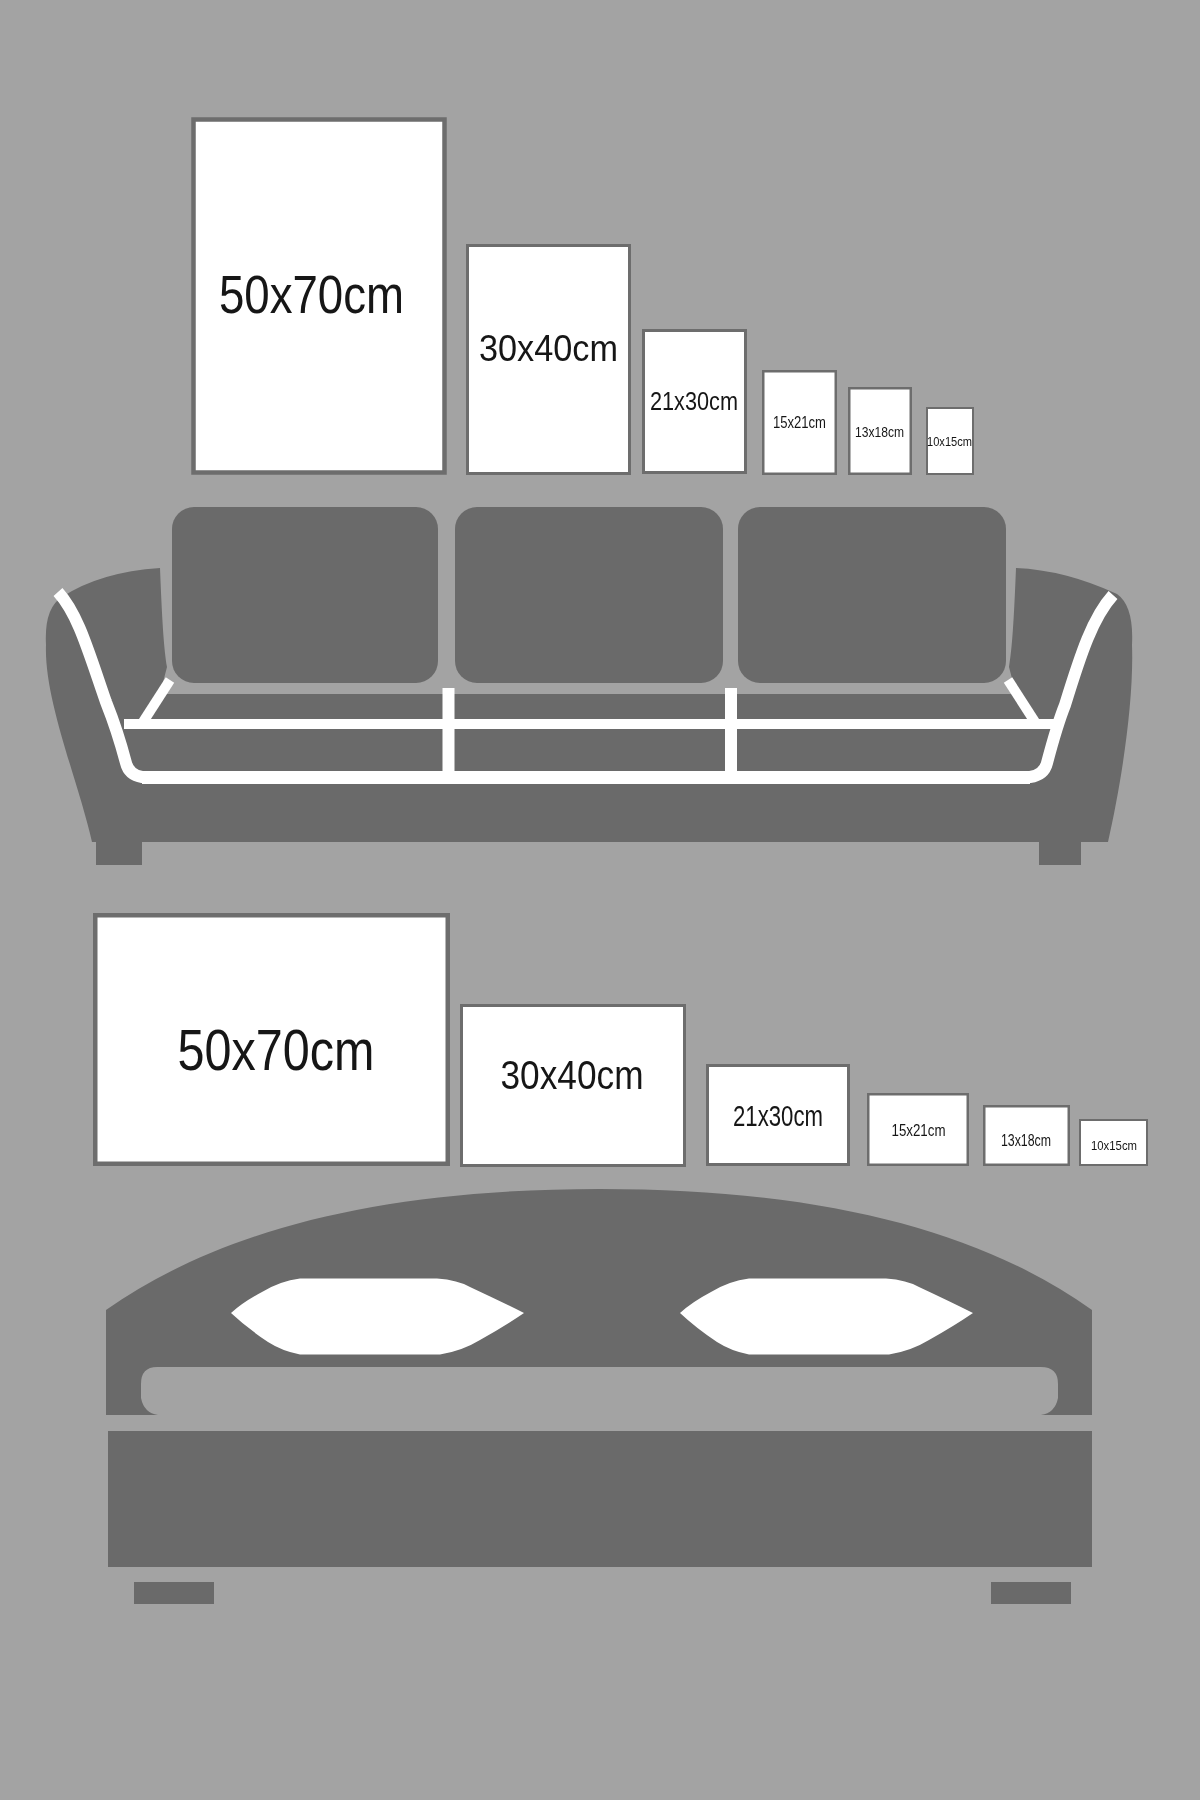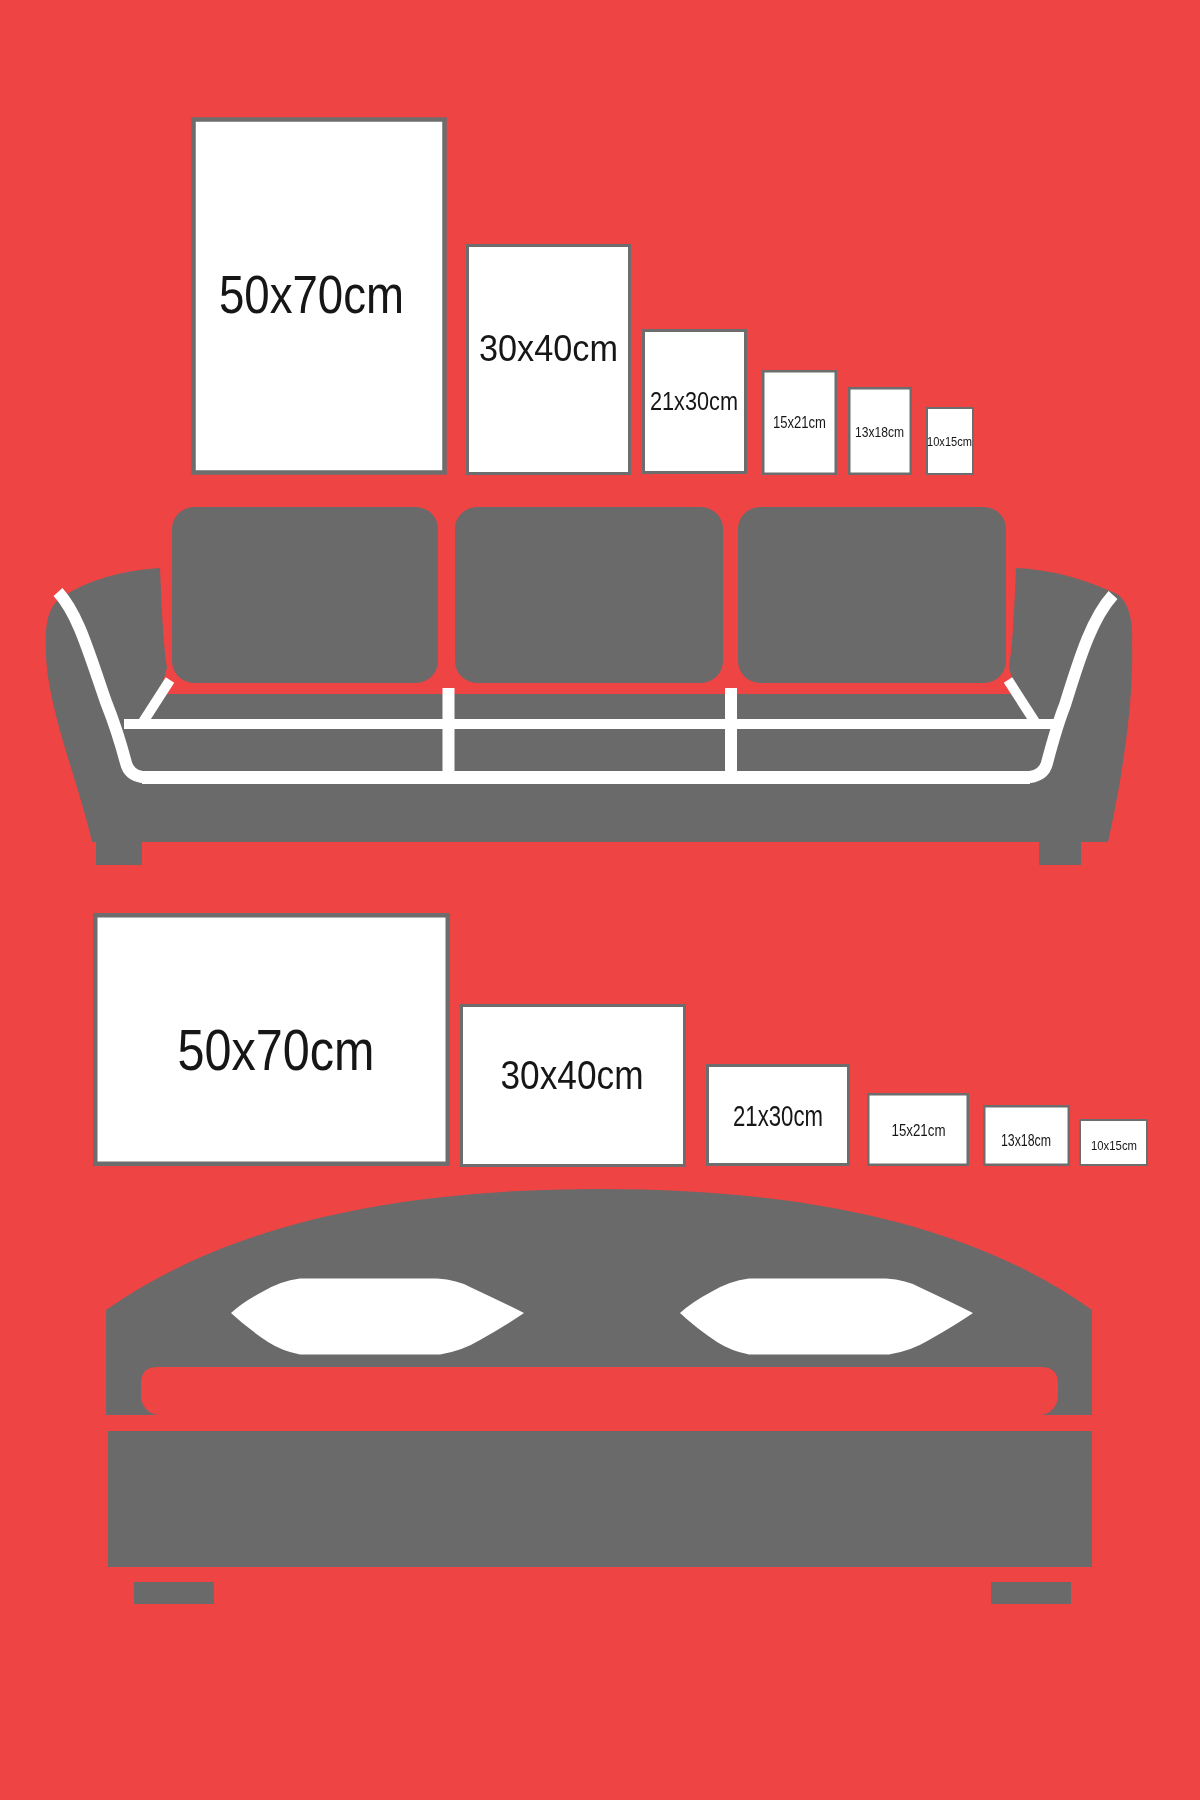--- a/index.html
+++ b/index.html
@@ -1,16 +1,16 @@
 <!DOCTYPE html>
 <html><head>
 <meta charset="utf-8">
 <style>
   html,body{margin:0;padding:0;background:#ffffff;}
-  #page{position:relative;width:1200px;height:1800px;background:#ef4444;overflow:hidden;}
+  #page{position:relative;width:1200px;height:1800px;background:#a3a3a3;overflow:hidden;}
   svg{position:absolute;top:0;left:0;}
   text{font-family:"Liberation Sans",sans-serif;fill:#161616;}
 </style>
 </head>
 <body>
 <div id="page">
 <svg width="1200" height="1800" viewBox="0 0 1200 1800">
 
   <g>
     <rect x="193.5" y="119.5" width="251" height="353" fill="#ffffff" stroke="#6d6d6d" stroke-width="4.5"></rect>

